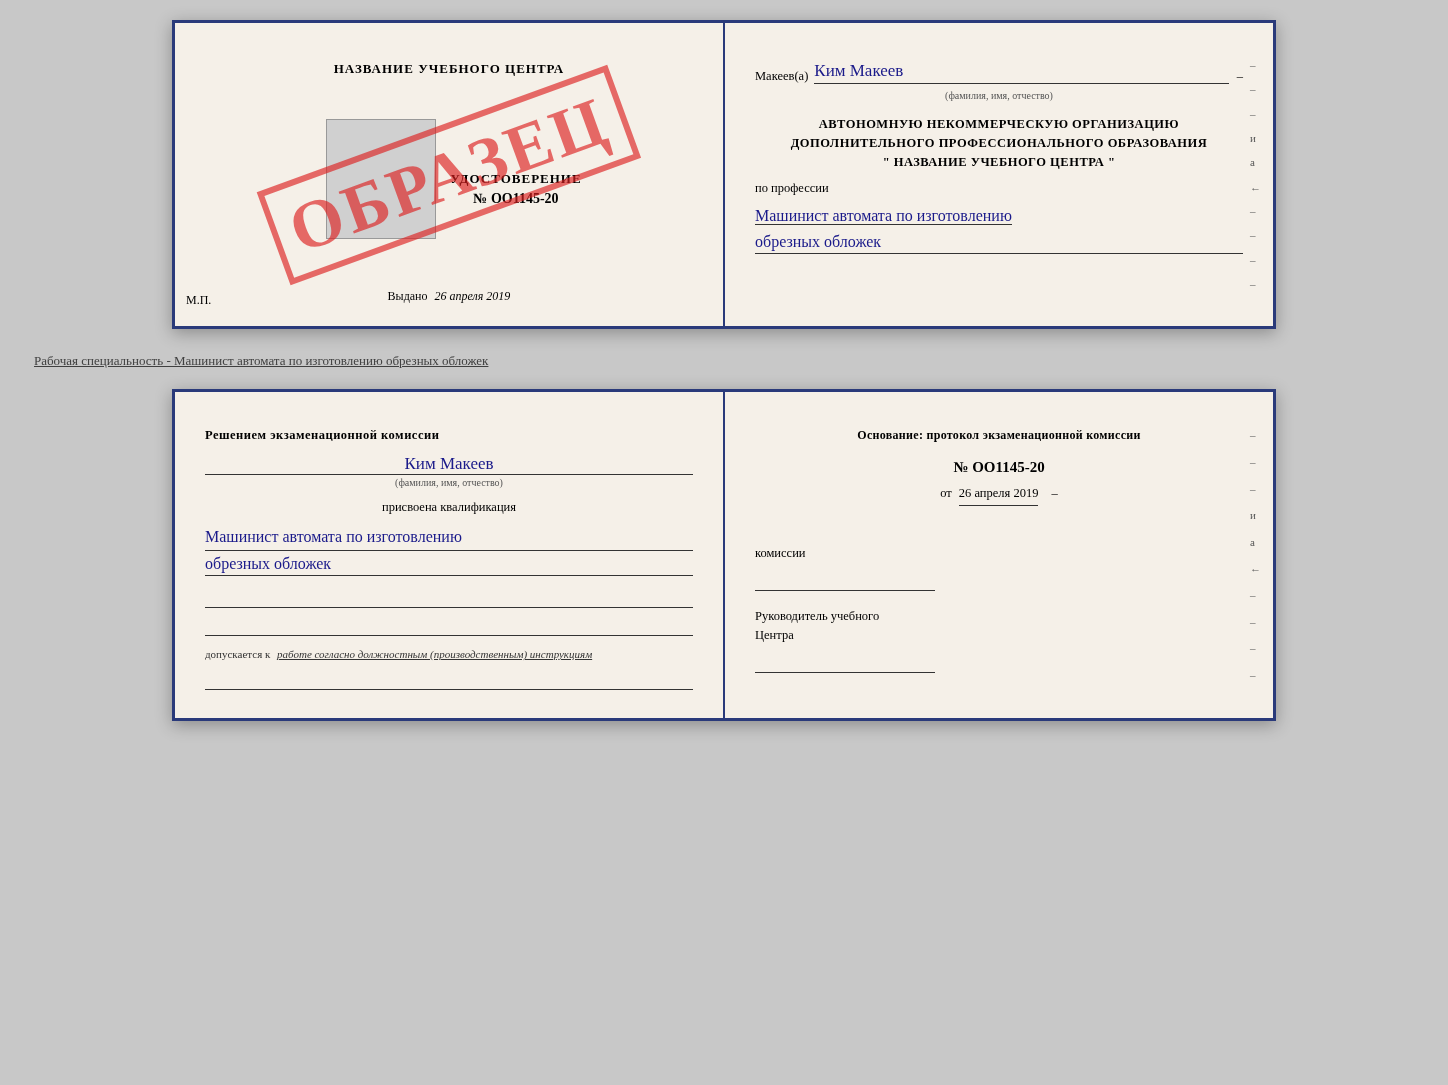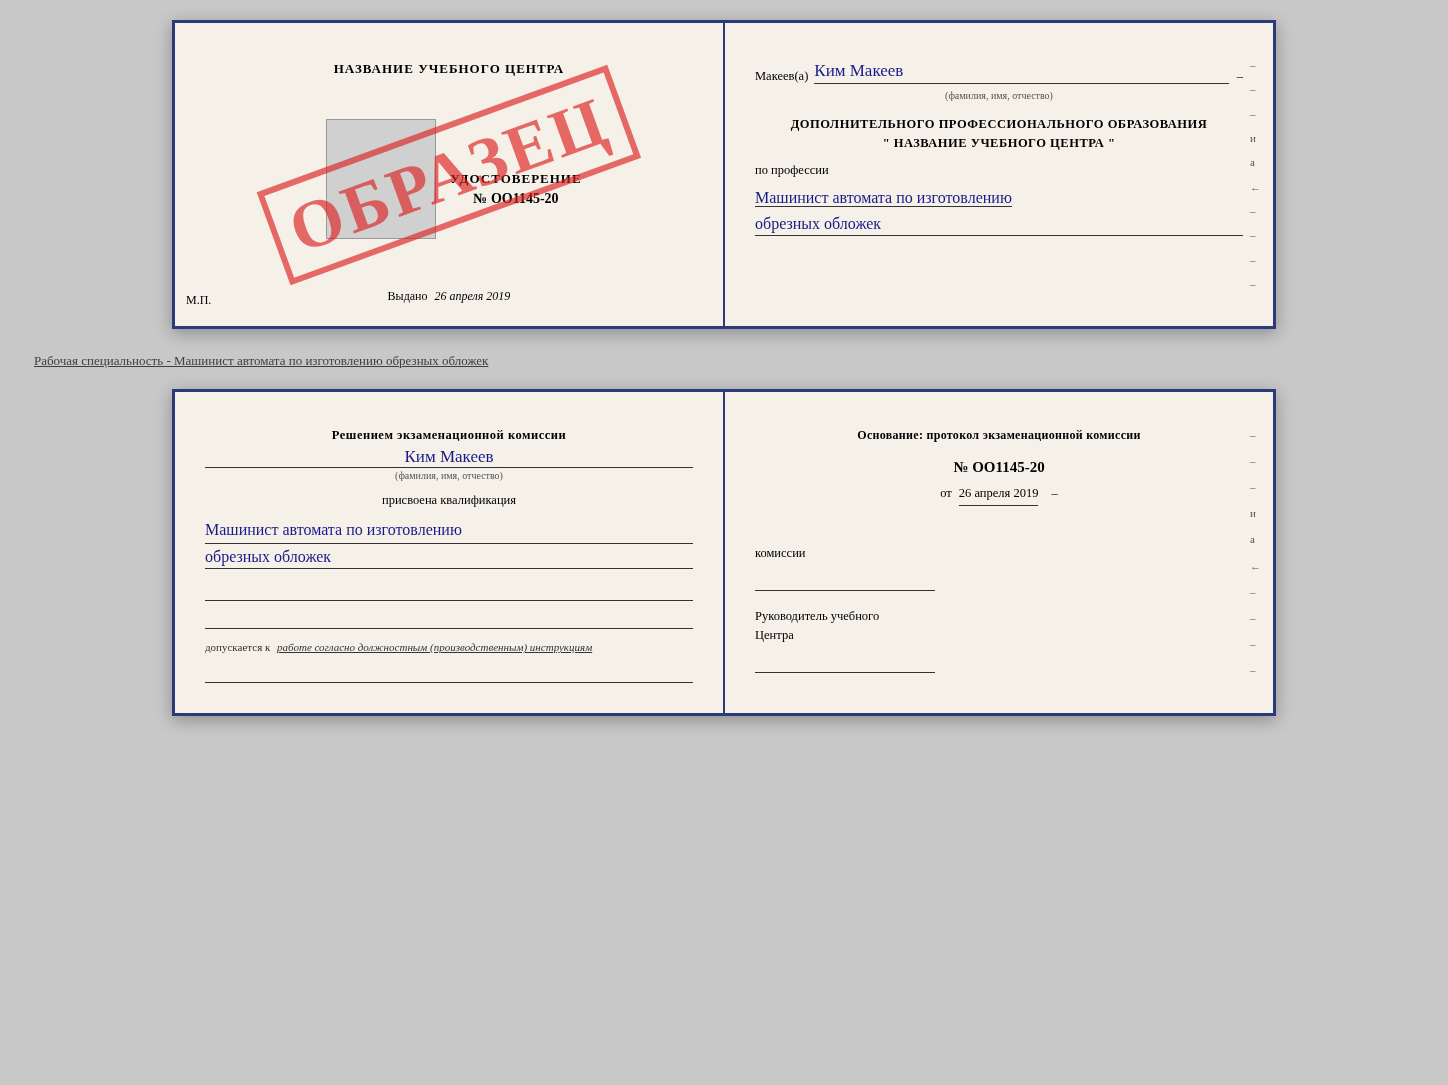--- a/index.html
+++ b/index.html
@@ -212,22 +212,21 @@
 
     
     .bottom-doc .doc-left {
       font-size: 12.5px;
     }
 
     .exam-commission-label {
       font-size: 12.5px;
       font-weight: bold;
       letter-spacing: 0.5px;
-      text-align: center;
-      margin-bottom: 4px;
+      margin-bottom: 11px;
       margin-top: 8px;
     }
 
     .person-name-bottom {
       font-family: 'Segoe Script', 'Comic Sans MS', cursive;
       font-size: 17px;
       color: #1a1a8a;
       border-bottom: 1px solid #333;
       text-align: center;
       margin-bottom: 2px;
@@ -381,20 +380,21 @@
   <div class="doc-right">
     <div class="recipient-line">
       <span class="recipient-label">Макеев(а)</span>
       <span class="recipient-name">Ким Макеев</span>
       <span style="margin-left:8px; font-size:12.5px;">–</span>
     </div>
     <div class="subtitle-small">(фамилия, имя, отчество)</div>
 
 
     <div class="org-block">
+      <div>АВТОНОМНУЮ НЕКОММЕРЧЕСКУЮ ОРГАНИЗАЦИЮ</div>
       <div>ДОПОЛНИТЕЛЬНОГО ПРОФЕССИОНАЛЬНОГО ОБРАЗОВАНИЯ</div>
       <div>"  НАЗВАНИЕ УЧЕБНОГО ЦЕНТРА  "</div>
     </div>
 
     <div class="profession-label">по профессии</div>
     <span class="profession-value">Машинист автомата по изготовлению</span>
     <span class="profession-line2">обрезных обложек</span>
 
     
     <div class="right-margin-lines">

